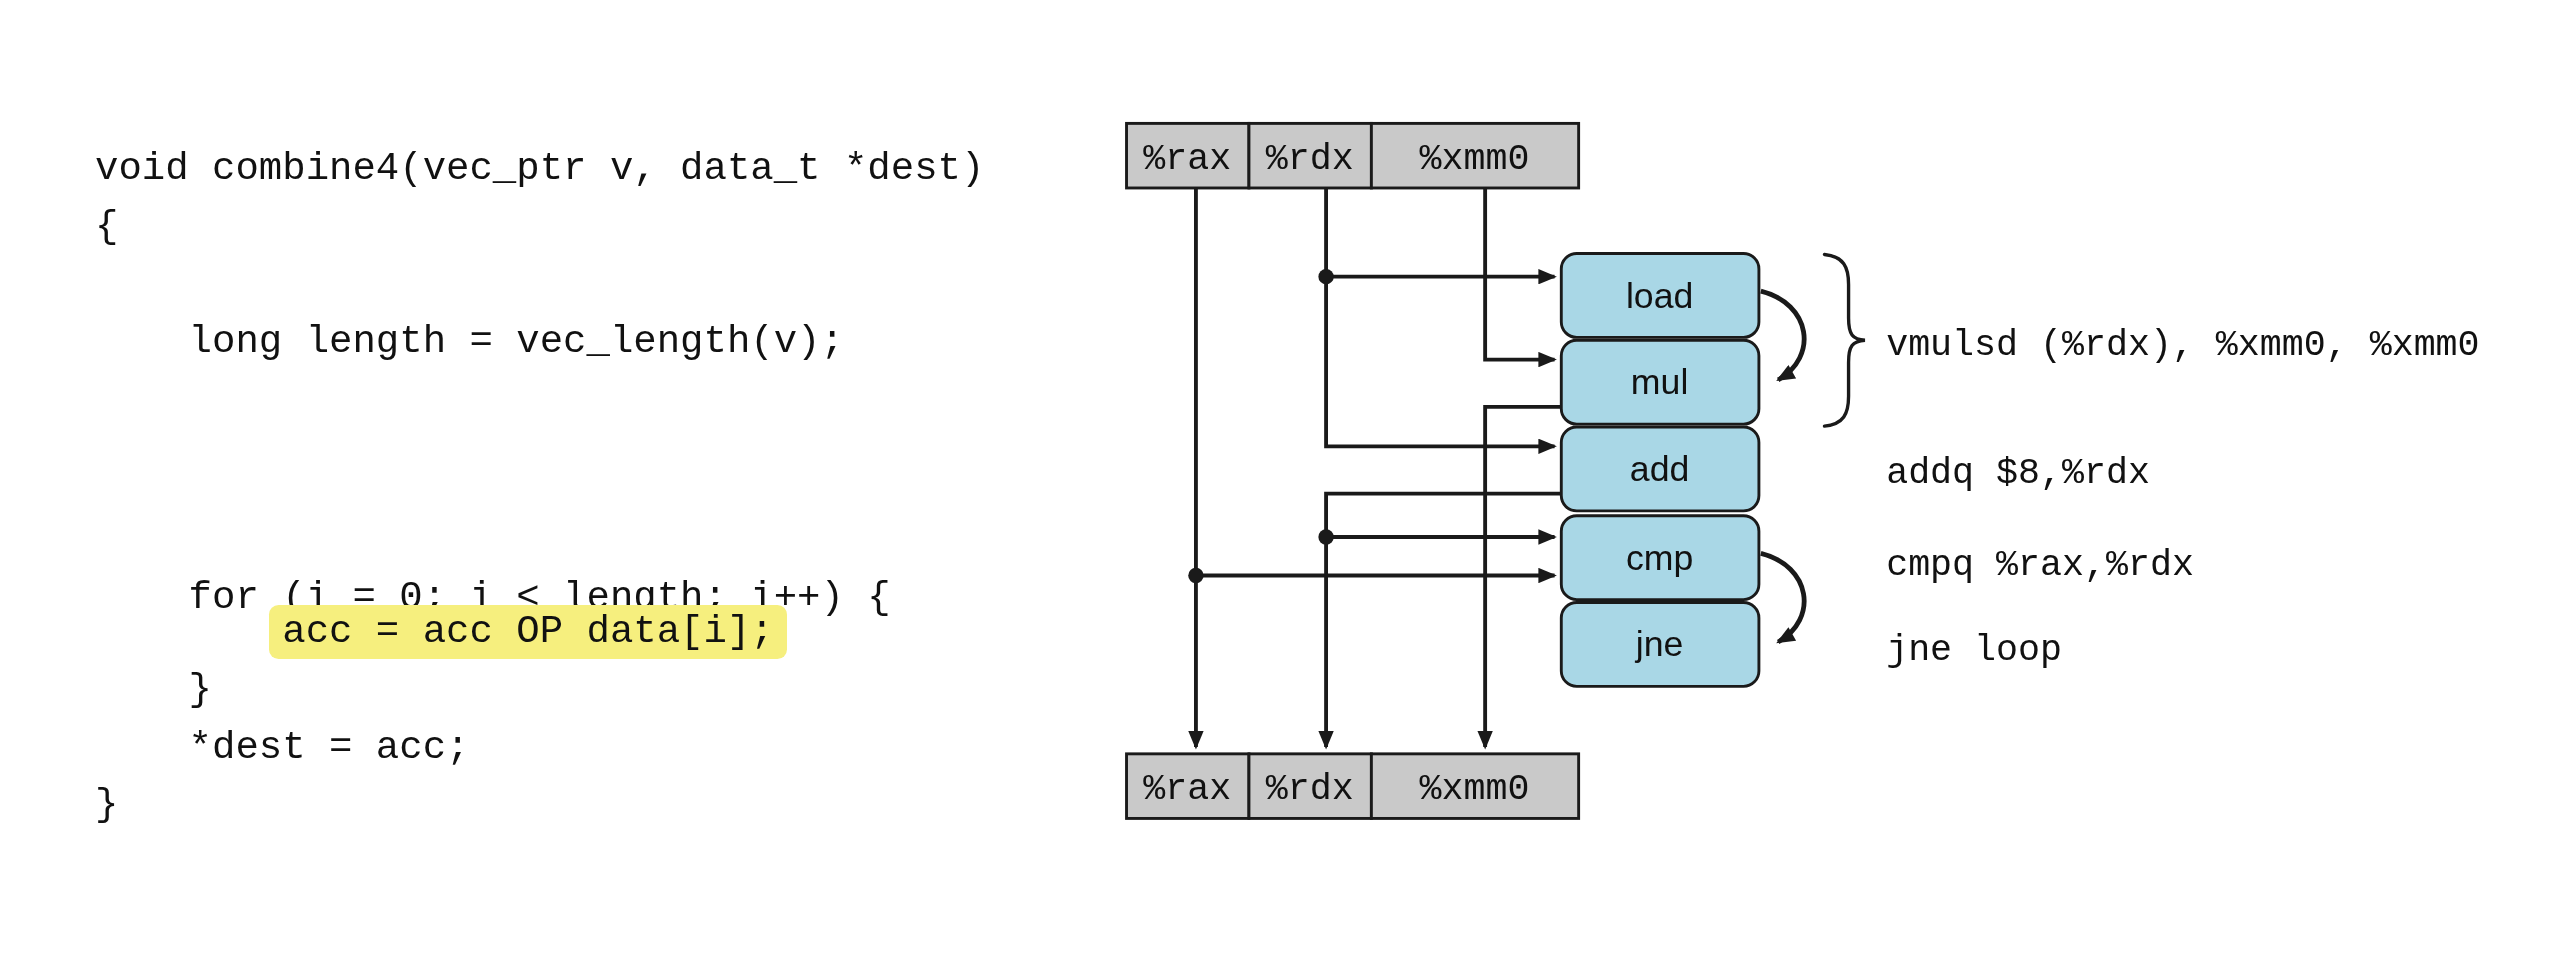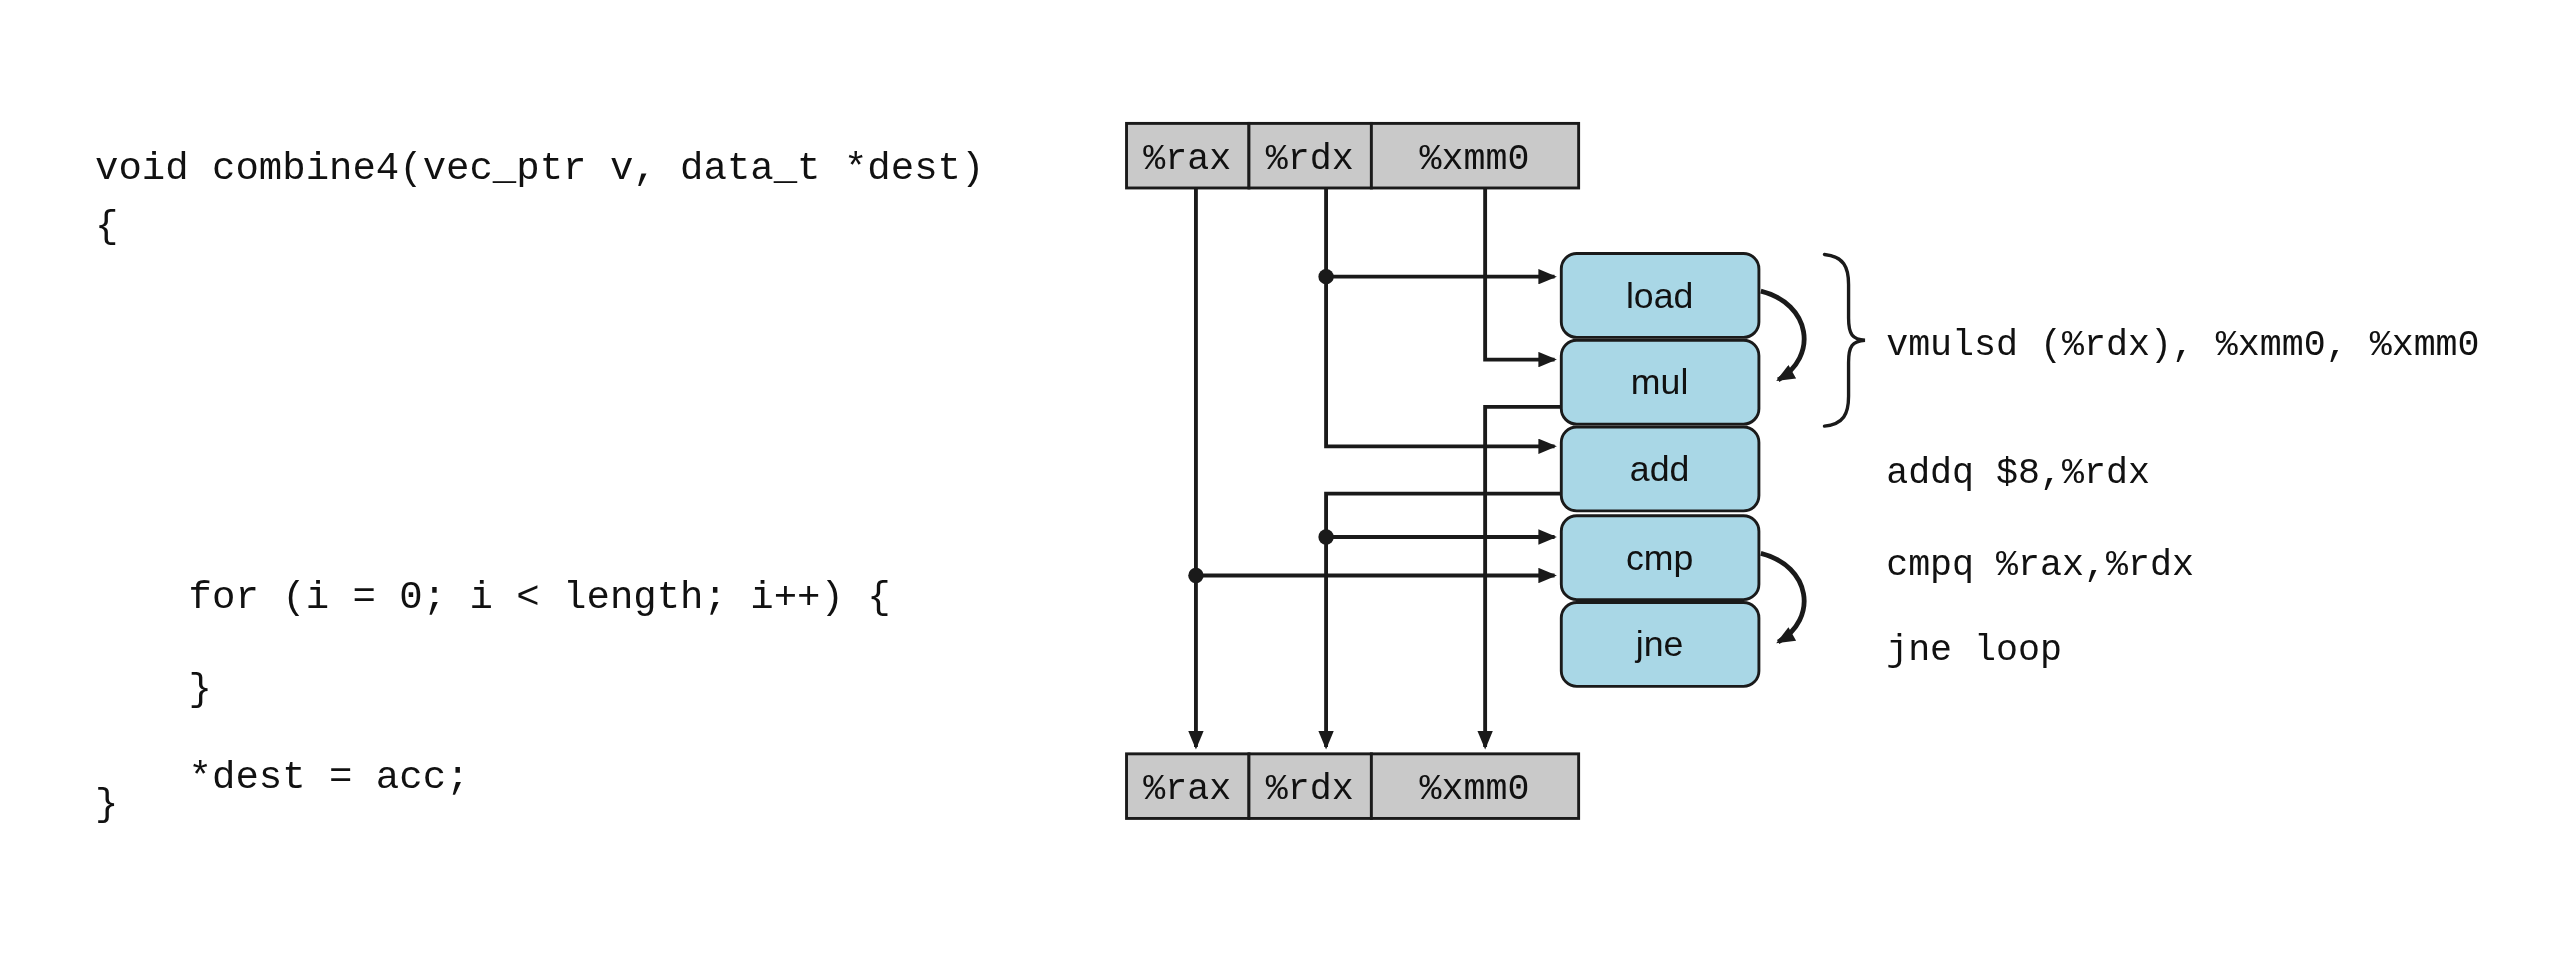--- a/index.html
+++ b/index.html
@@ -25,24 +25,25 @@
   text.optxt{font-family:"Liberation Sans",sans-serif;font-size:37px;fill:#111111;text-anchor:middle;}
 </style>
 </head>
 <body>
 
 <div class="stage">
 
   <div class="code-block">
     <div class="code-line" style="top:140px">void combine4(vec_ptr v, data_t *dest)</div>
     <div class="code-line" style="top:198px">{</div>
+    <div class="code-line" style="top:313px">    long length = vec_length(v);</div>
     <div class="code-line" style="top:569px">    for (i = 0; i &lt; length; i++) {</div>
-    <div class="code-line" style="top:603px"><span>        </span></div>
+    <div class="code-line" style="top:603px"><span>        </span><span class="hl">acc = acc OP data[i];</span></div>
     <div class="code-line" style="top:661px">    }</div>
-    <div class="code-line" style="top:749px">    *dest = acc;</div>
+    <div class="code-line" style="top:719px">    *dest = acc;</div>
     <div class="code-line" style="top:776px">}</div>
   </div>
 
   <svg class="diagram" width="2576" height="964" viewBox="0 0 2671 1000">
     <defs>
       <marker id="ah" viewBox="0 0 12 10" refX="10.5" refY="5" markerWidth="20" markerHeight="16" orient="auto" markerUnits="userSpaceOnUse">
         <path d="M0 0 L12 5 L0 10 Z" fill="#1a1a1a"></path>
       </marker>
     </defs>
 

